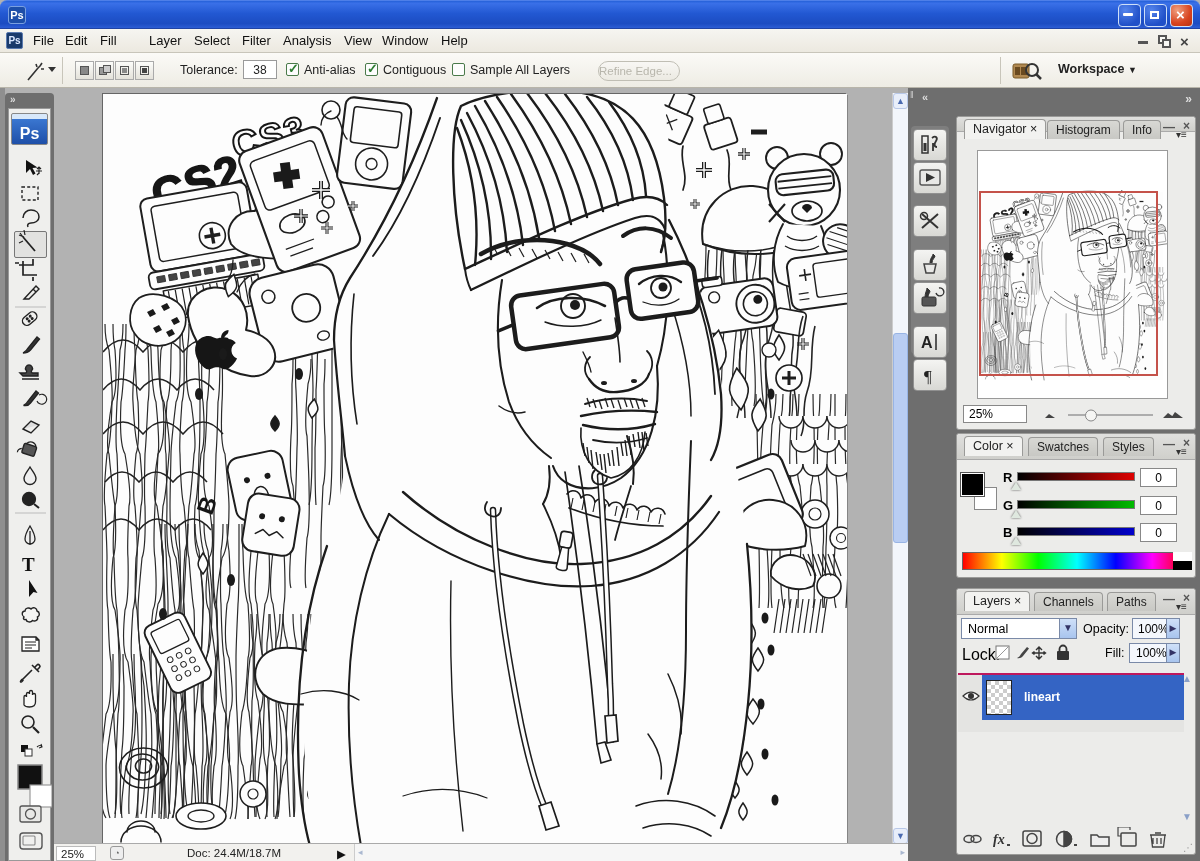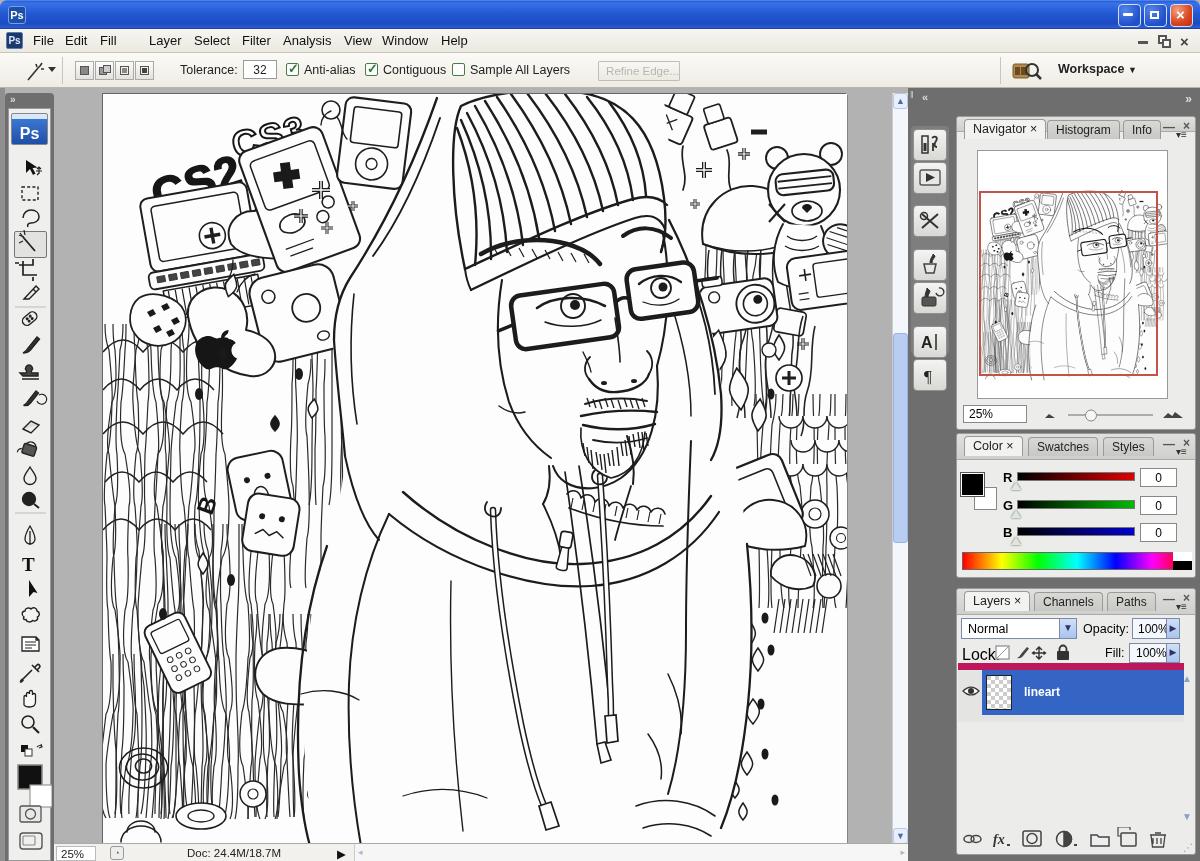--- a/index.html
+++ b/index.html
@@ -18,21 +18,21 @@
 
 #menubar{position:absolute;left:0;top:29px;width:1200px;height:24px;background:linear-gradient(180deg,#f6f5f1,#ece9e0);border-bottom:1px solid #c8c5ba;font-size:13px;color:#111}
 #menubar .dicon{position:absolute;left:6px;top:3px;width:17px;height:17px;background:#1a3a6b;border:1px solid #5a7ab0;border-radius:2px;color:#dce8ff;font-size:10px;font-weight:bold;text-align:center;line-height:16px}
 #menubar .mitem{position:absolute;top:4px}
 
 #optbar{position:absolute;left:0;top:53px;width:1200px;height:35px;background:linear-gradient(180deg,#fbfaf7,#eeece4);border-bottom:1px solid #b8b5aa;font-size:12.5px;color:#222}
 .obox{position:absolute;border:1px solid #9a9a9a;background:#fff}
 .chk{position:absolute;width:13px;height:13px;border:1px solid #4a7a4a;background:#fdfdfd;border-radius:2px}
 .chk.on:after{content:"✓";position:absolute;left:1px;top:-3px;color:#2e7d32;font-weight:bold;font-size:13px}
 .olabel{position:absolute;top:10px}
-#refine{position:absolute;left:598px;top:61px;width:82px;height:20px;border:1px solid #c0beb4;border-radius:1px;background:linear-gradient(#f8f7f4,#eceae2);color:#b8b6ac;font-size:11.5px;text-align:right;line-height:19px;white-space:nowrap;overflow:hidden}
+#refine{position:absolute;left:598px;top:61px;width:82px;height:20px;border:1px solid #c0beb4;border-radius:10px;background:linear-gradient(#f8f7f4,#eceae2);color:#b8b6ac;font-size:11.5px;text-align:left;line-height:19px;white-space:nowrap;overflow:hidden}
 #wsbtn{position:absolute;left:1058px;top:9px;font-size:12.5px;color:#222;font-weight:bold}
 
 #tools{position:absolute;left:5px;top:93px;width:49px;height:768px;background:#6e6e6e;border-radius:4px 4px 0 0;padding:0}
 #tools .thead{height:14px;color:#ddd;font-size:10px;font-weight:bold;padding-left:5px;line-height:13px}
 #tools .tbody{position:absolute;left:3px;top:15px;width:43px;height:753px;background:#efefed;border:1px solid #999}
 #pslogo{position:absolute;left:2px;top:4px;width:37px;height:32px;background:linear-gradient(180deg,#d8e8fa 0%,#d8e8fa 15%,#3a76d0 18%,#1e4fa8 100%);border:1px solid #888;border-radius:2px;color:#fff;font-weight:bold;font-size:16px;text-align:center;line-height:40px}
 .tsel{position:absolute;left:5px;width:33px;height:27px;border:1px solid #777;background:#e2e2e0;border-radius:2px}
 
 #work{position:absolute;left:54px;top:88px;width:854px;height:773px;background:#b2b2b2}
 #canvas{position:absolute;left:48px;top:5px;width:744px;height:752px;background:#fdfdfd;border:1px solid #666;border-right:1px solid #777;box-shadow:2px 2px 0 rgba(0,0,0,0.25)}
@@ -106,21 +106,21 @@
       </div>
     <div class="obox" style="left:115px;top:8px;width:19px;height:19px;background:linear-gradient(#fcfcfa,#e4e2da);border-color:#aaa">
         <div style="position:absolute;left:4px;top:4px;width:9px;height:9px;border:1px solid #555"></div>
         <div style="position:absolute;left:6px;top:6px;width:5px;height:5px;background:#888"></div>
       </div>
     <div class="obox" style="left:135px;top:8px;width:19px;height:19px;background:linear-gradient(#fcfcfa,#e4e2da);border-color:#aaa">
         <div style="position:absolute;left:4px;top:4px;width:9px;height:9px;border:1px solid #555"></div>
         <div style="position:absolute;left:6px;top:6px;width:5px;height:5px;background:#444"></div>
       </div>
     <div class="olabel" style="left:180px">Tolerance:</div>
-    <div class="obox" style="left:243px;top:7px;width:34px;height:19px;font-size:12px;text-align:center;line-height:18px">32</div>
+    <div class="obox" style="left:243px;top:7px;width:34px;height:19px;font-size:12px;text-align:center;line-height:18px">38</div>
     <div class="chk on" style="left:286px;top:10px"></div>
     <div class="olabel" style="left:304px">Anti-alias</div>
     <div class="chk on" style="left:365px;top:10px"></div>
     <div class="olabel" style="left:383px">Contiguous</div>
     <div class="chk" style="left:452px;top:10px"></div>
     <div class="olabel" style="left:470px">Sample All Layers</div>
     <div style="position:absolute;left:1000px;top:4px;width:1px;height:27px;background:#c8c5ba"></div>
     <svg style="position:absolute;left:1012px;top:7px" width="30" height="22" viewBox="0 0 30 22">
         <rect x="1" y="4" width="16" height="14" rx="2" fill="#b08850" stroke="#7a5a28"></rect>
         <rect x="3" y="7" width="5" height="8" fill="#6a4a20"></rect>
@@ -852,21 +852,21 @@
         <path d="M22 15 c2 -1 3 -2 4 -4 l6 -7 l2 1.5 l-6 7.5 c-1.5 2 -4 2.5 -6 2 z" fill="#444"></path>
         <path d="M44 4 v12 m-6 -6 h12 m-9 -3 l3 -3 l3 3 m-6 6 l3 3 l3 -3 m-7.5 -4.5 l-2 1.5 l2 1.5 m9 -3 l2 1.5 l-2 1.5" stroke="#333" stroke-width="1.4" fill="none"></path>
         <rect x="62" y="8" width="12" height="9" rx="1" fill="#333"></rect>
           <path d="M64.5 8 v-2 a3.5 3.5 0 0 1 7 0 v2" stroke="#333" stroke-width="1.8" fill="none"></path>
       </svg>
       <div style="position:absolute;left:148px;top:57px;font-size:12.5px">Fill:</div>
       <div class="obox" style="left:172px;top:54px;width:51px;height:20px;font-size:12px;line-height:19px;padding-left:6px;border-color:#7a8aa8;background:#f4f7fc">100%
         <div style="position:absolute;right:0;top:0;width:13px;height:18px;background:linear-gradient(#cfe0f8,#a8c4ee);border-left:1px solid #7a8aa8;color:#336;font-size:9px;text-align:center;line-height:17px">▶</div>
       </div>
 
-      <div style="position:absolute;left:1px;top:74px;width:226px;height:59px;background:#e4e4e2;border-top:7px solid #be185d">
+      <div style="position:absolute;left:1px;top:84px;width:226px;height:59px;background:#e4e4e2;border-top:2px solid #be185d">
         <svg style="position:absolute;left:4px;top:14px" width="18" height="14" viewBox="0 0 18 14">
             <path d="M1 7 q8 -8 16 0 q-8 8 -16 0 z" fill="#f8f8f8" stroke="#333" stroke-width="1.2"></path>
             <circle cx="9" cy="7" r="3" fill="#333"></circle>
           </svg>
         <div style="position:absolute;left:24px;top:0;width:202px;height:45px;background:#3464c4"></div>
         <div style="position:absolute;left:28px;top:5px;width:26px;height:35px;border:1px solid #222;background:
           repeating-conic-gradient(#fff 0% 25%, #ccc 25% 50%) 0 0/8px 8px"></div>
         <div style="position:absolute;left:66px;top:15px;color:#fff;font-weight:bold;font-size:12px">lineart</div>
       </div>
 

